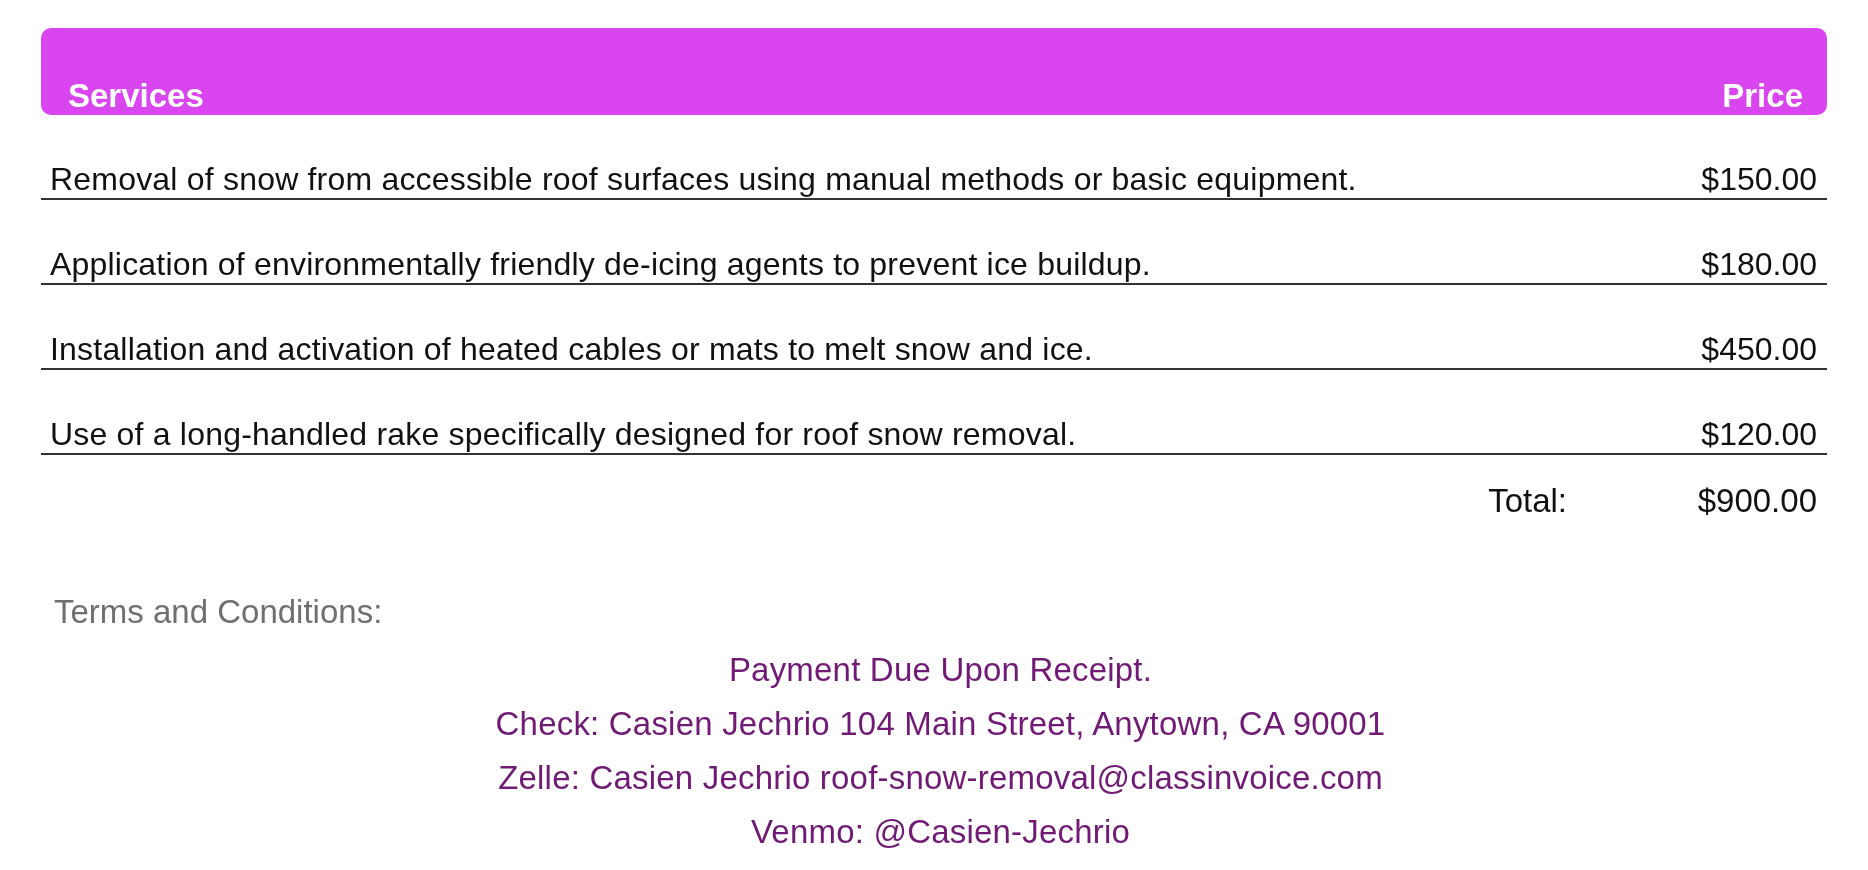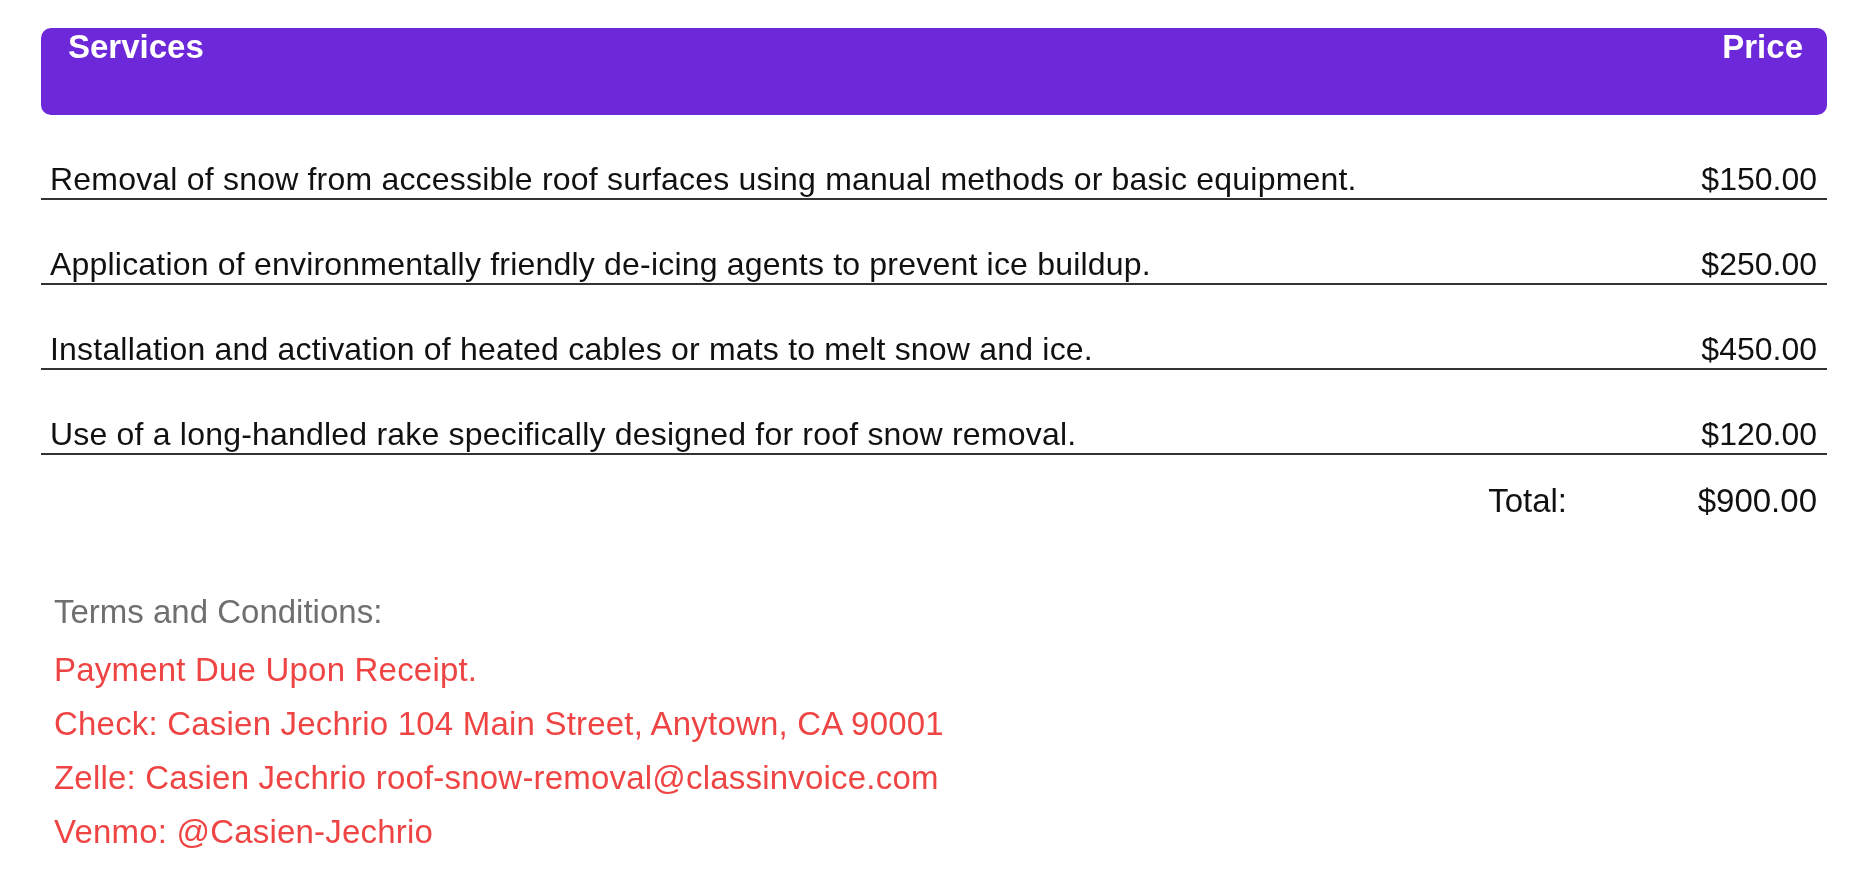--- a/index.html
+++ b/index.html
@@ -12,27 +12,27 @@
     overflow: hidden;
   }
   .invoice {
     width: 1786px;
     margin: 28px 41px 0 41px;
   }
   
   .srv-table { width: 100%; }
   .thead {
     height: 87px;
-    background: #6d28d9;
+    background: #d946ef;
     border-radius: 10px;
     color: #ffffff;
     font-weight: bold;
     font-size: 33px;
     display: flex;
-    align-items: flex-start;
+    align-items: flex-end;
     justify-content: space-between;
     padding: 0 24px 0 27px;
   }
   .row {
     height: 85px;
     display: flex;
     align-items: flex-end;
     border-bottom: 2.5px solid #333333;
     font-size: 32px;
   }
@@ -64,22 +64,23 @@
     padding-left: 5px;
     font-size: 33px;
     line-height: 54px;
     margin-left: 8px;
   }
   .terms-heading {
     color: #6f6f6f;
     margin-bottom: 4px;
   }
   .terms-line {
-    color: #ef4444;
+    color: #701a75;
     letter-spacing: 0.2px;
+    text-align: center;
   }
 </style>
 </head>
 <body>
 
 <div class="invoice">
 
   <div class="srv-table">
 
     <div class="thead">
@@ -87,21 +88,21 @@
       <span>Price</span>
     </div>
 
     <div class="row">
       <span class="desc">Removal of snow from accessible roof surfaces using manual methods or basic equipment.</span>
       <span class="price">$150.00</span>
     </div>
 
     <div class="row">
       <span class="desc">Application of environmentally friendly de-icing agents to prevent ice buildup.</span>
-      <span class="price">$250.00</span>
+      <span class="price">$180.00</span>
     </div>
 
     <div class="row">
       <span class="desc">Installation and activation of heated cables or mats to melt snow and ice.</span>
       <span class="price">$450.00</span>
     </div>
 
     <div class="row">
       <span class="desc">Use of a long-handled rake specifically designed for roof snow removal.</span>
       <span class="price">$120.00</span>

